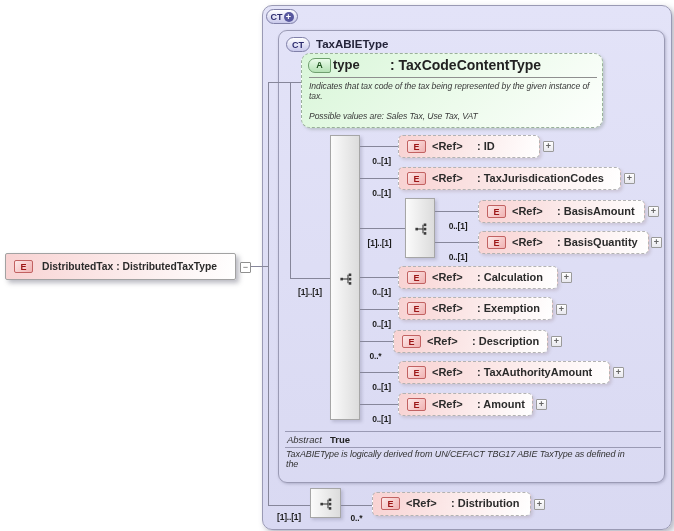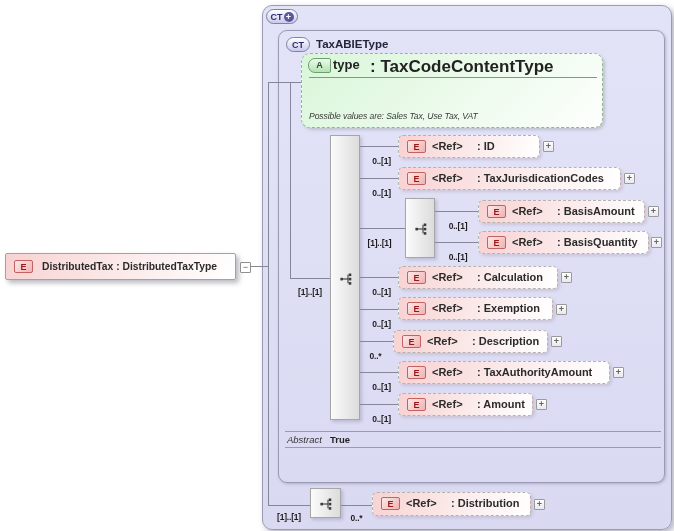--- a/index.html
+++ b/index.html
@@ -38,21 +38,21 @@
     background:linear-gradient(135deg,#d9f6d9 0%,#edfbec 55%,#fdfffd 100%);
     box-shadow:2px 2px 3px rgba(90,110,90,.25);
   }
   .a-icon{
     position:absolute;left:6px;top:4px;width:21px;height:13px;
     border:1px solid #6f9f6f;border-radius:7px 2px 2px 7px;
     background:linear-gradient(to bottom,#eafbea,#b5e2b5);
     font-size:9px;font-weight:bold;color:#1d521d;text-align:center;line-height:13px;
   }
   .attr-name{position:absolute;left:31px;top:3px;font-size:13px;font-weight:bold;color:#222;}
-  .attr-type{position:absolute;left:68px;top:3px;font-size:17px;font-weight:bold;color:#222;}
+  .attr-type{position:absolute;left:88px;top:3px;font-size:14px;font-weight:bold;color:#222;}
   .attr-sep{position:absolute;left:7px;top:23px;width:288px;height:1px;background:#8f8f8f;}
   .attr-doc{position:absolute;left:7px;top:27px;width:290px;font-size:8.6px;font-style:italic;color:#3a3a3a;line-height:10px;letter-spacing:-0.1px;}
   .attr-vals{position:absolute;left:7px;top:57px;width:292px;font-size:8.6px;font-style:italic;color:#3a3a3a;letter-spacing:-0.1px;}
   
   .seq-bar{
     position:absolute;left:330px;top:135px;width:30px;height:285px;box-sizing:border-box;
     border:1px solid #a6a6a6;background:linear-gradient(to right,#fbfbfb,#dcdcdc);
     box-shadow:2px 2px 3px rgba(90,90,120,.25);
   }
   .seq-box{
@@ -150,20 +150,21 @@
   <div class="ct-icon" style="left:286px;top:37px;width:24px;">
     <span>CT</span>
   </div>
   <div class="hdr-title" style="left:316px;top:38px;">TaxABIEType</div>
 
   <div class="attr-box">
     <span class="a-icon">A</span>
     <span class="attr-name">type</span>
     <span class="attr-type">: TaxCodeContentType</span>
     <div class="attr-sep"></div>
+    <div class="attr-doc">Indicates that tax code of the tax being represented by the given instance of tax.</div>
     <div class="attr-vals">Possible values are: Sales Tax, Use Tax, VAT</div>
   </div>
 
   <div class="card" style="left:293px;top:267px;width:34px;">[1]..[1]</div>
   <div class="seq-bar">
     <svg class="seq-glyph" style="left:8px;top:136px;" width="14" height="14" viewBox="0 0 14 14">
       <rect x="1.4" y="5.8" width="2.6" height="2.6" fill="#3a3a3a"></rect>
       <line x1="4" y1="7" x2="9" y2="7" stroke="#3a3a3a" stroke-width="1.1"></line>
       <line x1="9" y1="2.8" x2="9" y2="11.3" stroke="#3a3a3a" stroke-width="1.1"></line>
       <rect x="9.7" y="1.5" width="2.6" height="2.6" fill="#3a3a3a"></rect>
@@ -254,20 +255,21 @@
     <span class="e-ref">&lt;Ref&gt;</span>
     <span class="e-name">: Amount</span>
   </div>
   <div class="plus-box" style="left:536px;top:399px;">+</div>
 
   <div class="sep-line" style="top:431px;"></div>
   <div class="abstract-label">Abstract</div>
   <div class="abstract-value">True</div>
   <div class="sep-line" style="top:447px;"></div>
   <div class="notes">
+    <div>TaxABIEType is logically derived from UN/CEFACT TBG17 ABIE TaxType as defined in the</div>
   </div>
 
   <div class="card" style="left:272px;top:492px;width:34px;">[1]..[1]</div>
   <div class="seq-box" style="left:310px;top:488px;width:31px;height:30px;">
     <svg class="seq-glyph" style="left:8px;top:8px;" width="14" height="14" viewBox="0 0 14 14">
       <rect x="1.4" y="5.8" width="2.6" height="2.6" fill="#3a3a3a"></rect>
       <line x1="4" y1="7" x2="9" y2="7" stroke="#3a3a3a" stroke-width="1.1"></line>
       <line x1="9" y1="2.8" x2="9" y2="11.3" stroke="#3a3a3a" stroke-width="1.1"></line>
       <rect x="9.7" y="1.5" width="2.6" height="2.6" fill="#3a3a3a"></rect>
       <rect x="9.7" y="5.8" width="2.6" height="2.6" fill="#3a3a3a"></rect>

